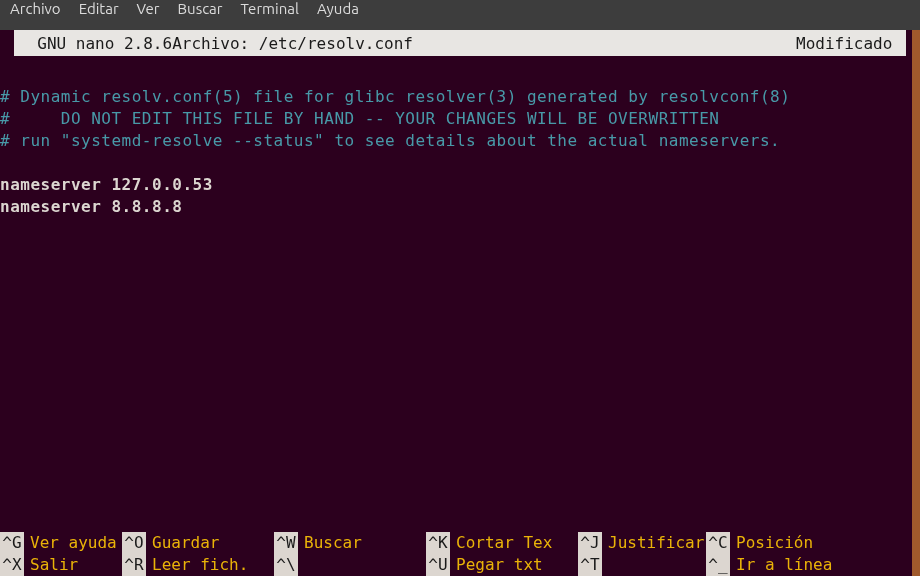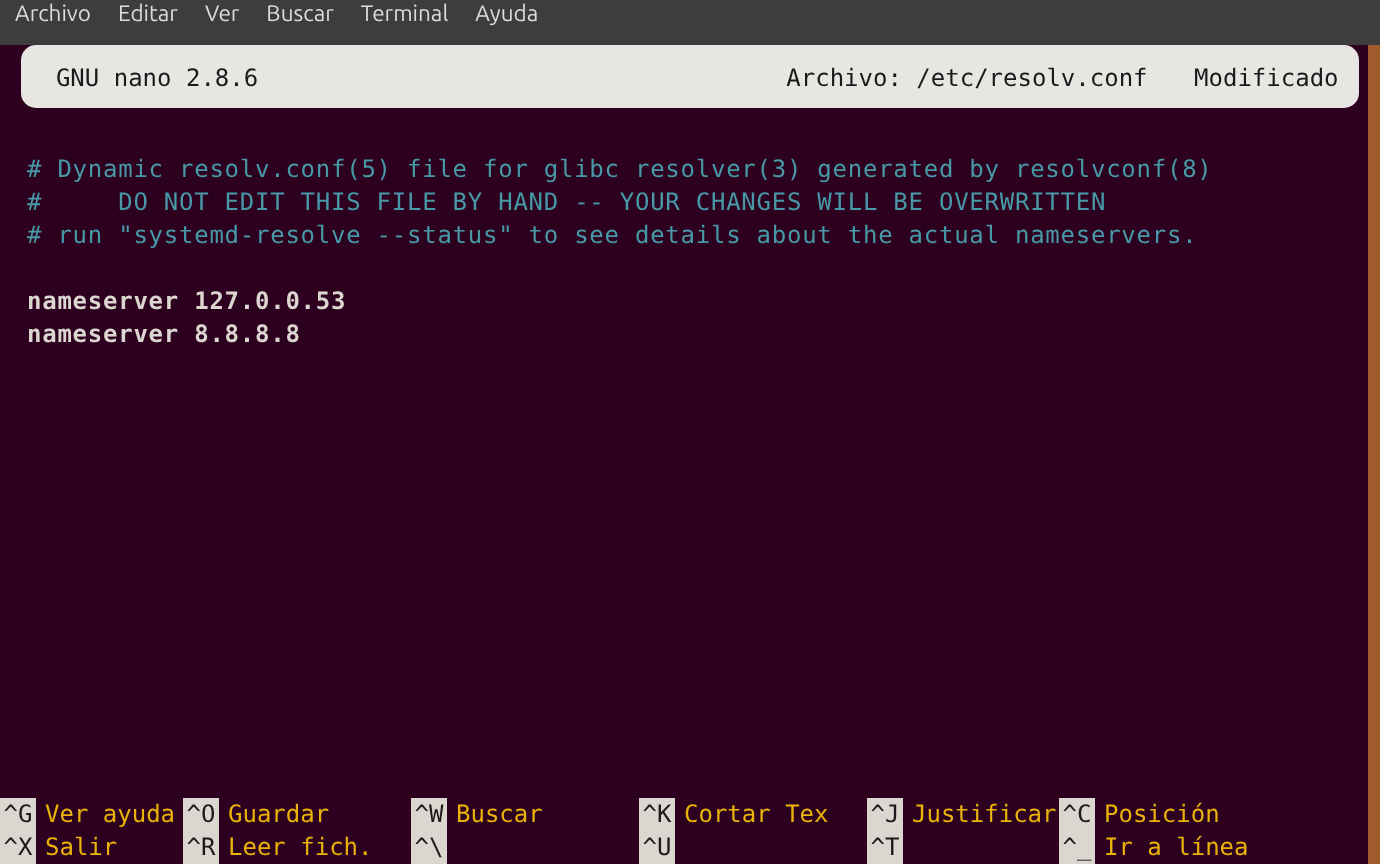--- a/index.html
+++ b/index.html
@@ -24,47 +24,46 @@
       padding: 0 10px;
       color: #dcdcdc;
       font-family: 'Ubuntu', sans-serif;
       font-size: 15px;
       gap: 18px;
     }
     .menubar-item {
       cursor: pointer;
     }
     .title-bar {
-      height: 42px;
+      height: 26px;
       background: #e8e6e3;
       display: flex;
       align-items: center;
       color: #1a1a1a;
       font-family: 'DejaVu Sans Mono', monospace;
       font-size: 16px;
       margin: 0 14px;
       padding: 0 4px;
-      border-radius: 10px;
     }
     .title-left {
       flex: 0 0 auto;
       white-space: pre;
     }
     .title-center {
       flex: 1 1 auto;
-      text-align: right;
+      text-align: left;
       white-space: pre;
     }
     .title-right {
       flex: 0 0 auto;
       white-space: pre;
       padding-left: 31px;
     }
     .editor-area {
-      padding: 30px 6px 0 18px;
+      padding: 30px 6px 0 0;
     }
     .line {
       white-space: pre;
       line-height: 22px;
       font-size: 16px;
       letter-spacing: 0.5px;
     }
     .comment {
       color: #4899a8;
     }
@@ -175,20 +174,21 @@
     </div>
     <div class="shortcut-cell" style="width:152px">
       <span class="shortcut-key">^R</span>
       <span class="shortcut-label">Leer fich.</span>
     </div>
     <div class="shortcut-cell" style="width:152px">
       <span class="shortcut-key">^\</span>
     </div>
     <div class="shortcut-cell" style="width:152px">
       <span class="shortcut-key">^U</span>
+      <span class="shortcut-label">Pegar txt</span>
     </div>
     <div class="shortcut-cell" style="width:128px">
       <span class="shortcut-key">^T</span>
     </div>
     <div class="shortcut-cell" style="flex:1">
       <span class="shortcut-key">^_</span>
       <span class="shortcut-label">Ir a línea</span>
     </div>
   </div>
 </div>

